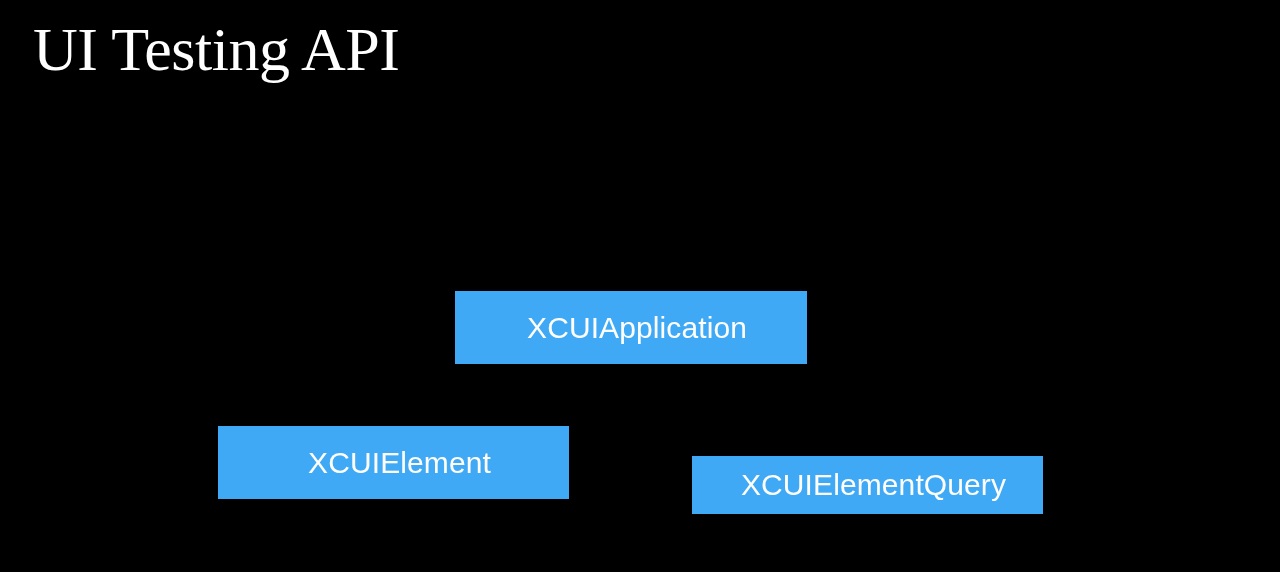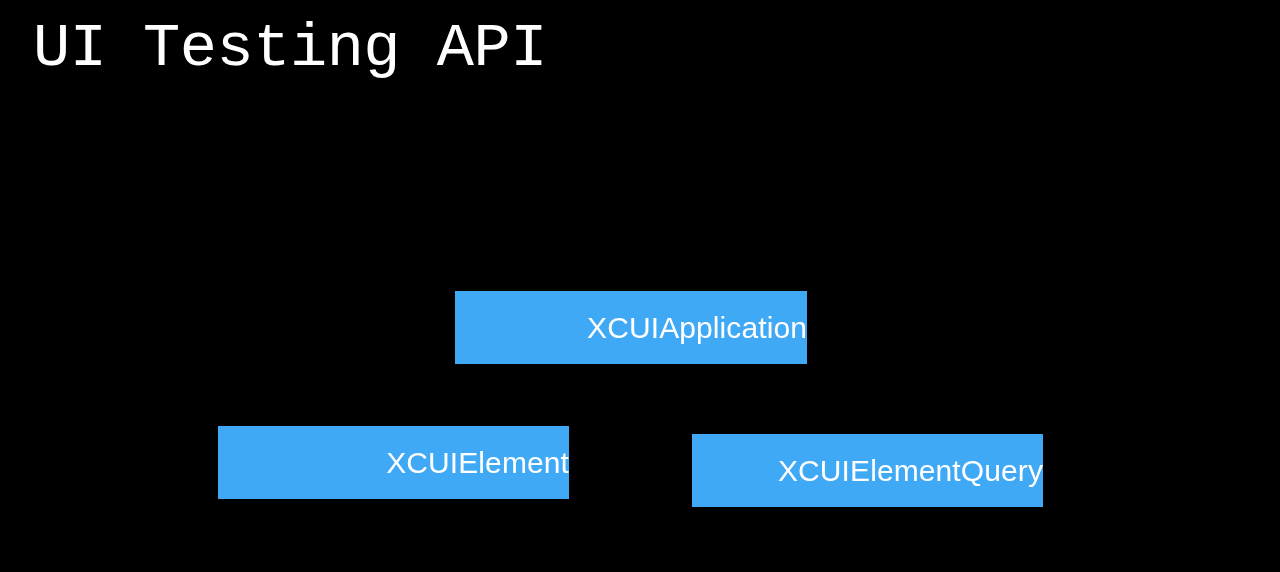--- a/index.html
+++ b/index.html
@@ -22,21 +22,21 @@
     height: 572px;
     background: #000000;
     overflow: hidden;
   }
 
   
   .slide-title {
     position: absolute;
     left: 33px;
     top: 11px;
-    font-family: Liberation Mono, monospace;
+    font-family: Liberation Serif, serif;
     font-size: 62px;
     font-weight: 300;
     line-height: 76px;
     letter-spacing: -0.5px;
     color: #ffffff;
     white-space: nowrap;
   }
 
   
   .diagram {
@@ -46,21 +46,21 @@
     width: 1280px;
     height: 572px;
   }
 
   .node-box {
     position: absolute;
     box-sizing: border-box;
     background: #3FA9F5;
     display: flex;
     align-items: center;
-    justify-content: flex-end;
+    justify-content: center;
     border: 0;
     padding-left: 12px;
   }
 
   .node-label {
     font-family: "Liberation Sans", sans-serif;
     font-size: 30px;
     font-weight: 300;
     line-height: 34px;
     color: #ffffff;
@@ -77,23 +77,23 @@
     height: 73px;
   }
   .node-element {
     left: 218px;
     top: 426px;
     width: 351px;
     height: 73px;
   }
   .node-elementquery {
     left: 692px;
-    top: 434px;
+    top: 456px;
     width: 351px;
-    height: 73px;
+    height: 58px;
   }
 </style>
 </head>
 <body style="background: rgb(0, 0, 0);">
 
 <div class="slide" style="background: rgb(0, 0, 0);">
 
   <div class="slide-title" style="color: rgb(255, 255, 255);">UI Testing API</div>
 
   <div class="diagram">

